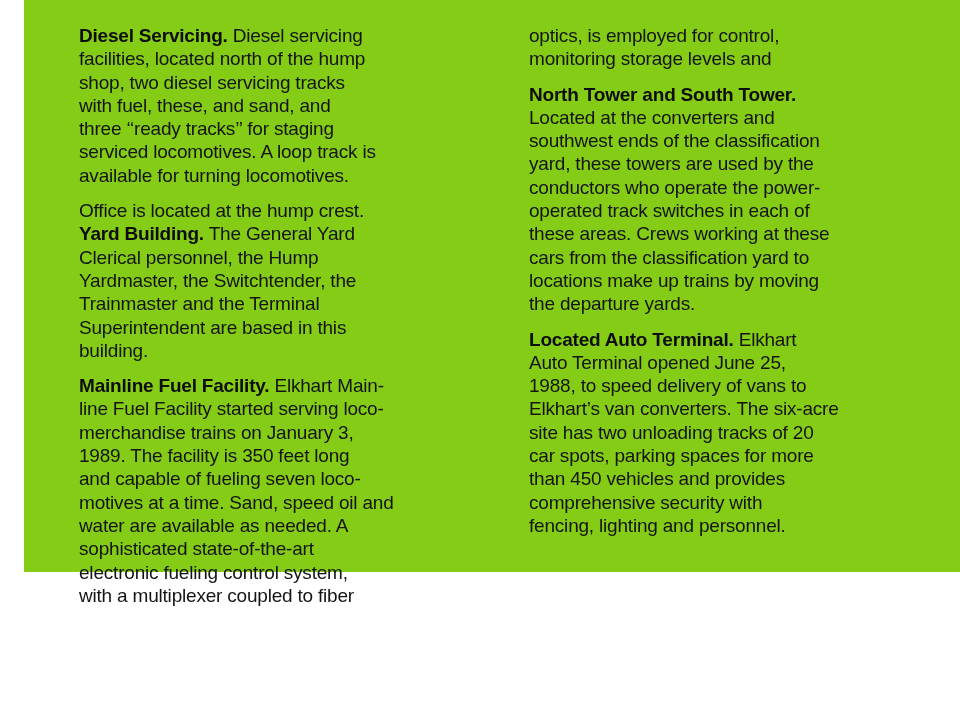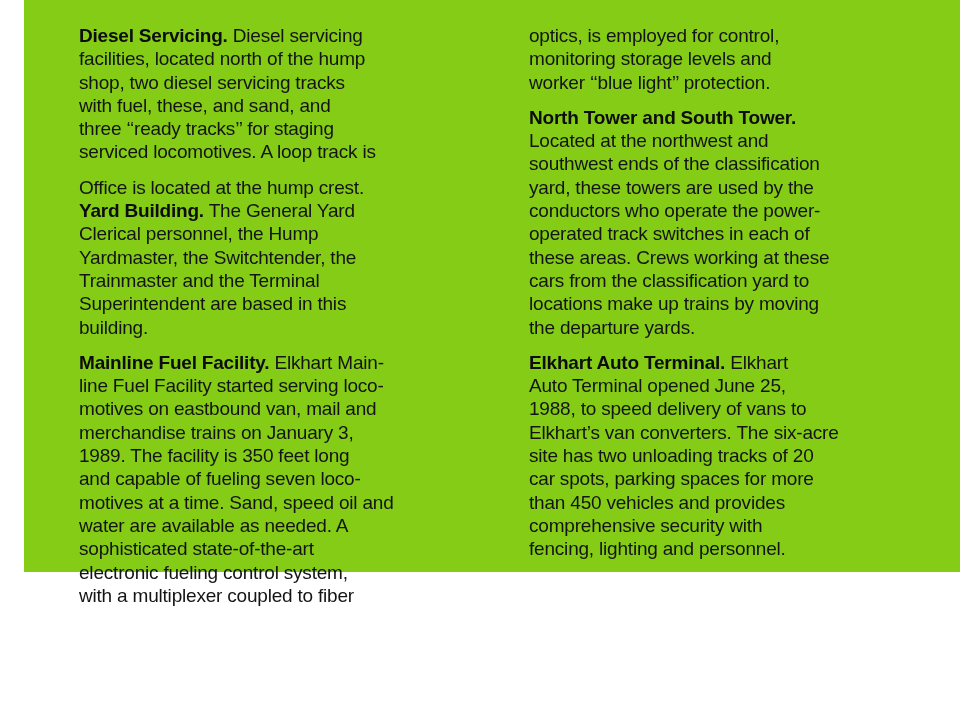--- a/index.html
+++ b/index.html
@@ -55,64 +55,63 @@
 <div class="sheet">
   <div class="content">
     <div class="col">
         <div class="para">
           <div class="line"><span class="lead">Diesel Servicing.</span><span> Diesel servicing</span></div>
           <div class="line">facilities, located north of the hump</div>
           <div class="line">shop, two diesel servicing tracks</div>
           <div class="line">with fuel, these, and sand, and</div>
           <div class="line">three ‘‘ready tracks’’ for staging</div>
           <div class="line">serviced locomotives. A loop track is</div>
+          <div class="line">available for turning locomotives.</div>
         </div>
         <div class="para">
           <div class="line">Office is located at the hump crest.</div>
           <div class="line"><span class="lead">Yard Building.</span><span> The General Yard</span></div>
           <div class="line">Clerical personnel, the Hump</div>
           <div class="line">Yardmaster, the Switchtender, the</div>
           <div class="line">Trainmaster and the Terminal</div>
           <div class="line">Superintendent are based in this</div>
           <div class="line">building.</div>
         </div>
         <div class="para">
           <div class="line"><span class="lead">Mainline Fuel Facility.</span><span> Elkhart Main-</span></div>
           <div class="line">line Fuel Facility started serving loco-</div>
-          <div class="line">motives on eastbound van, mail and</div>
           <div class="line">merchandise trains on January 3,</div>
           <div class="line">1989. The facility is 350 feet long</div>
           <div class="line">and capable of fueling seven loco-</div>
           <div class="line">motives at a time. Sand, speed oil and</div>
           <div class="line">water are available as needed. A</div>
           <div class="line">sophisticated state-of-the-art</div>
           <div class="line">electronic fueling control system,</div>
           <div class="line">with a multiplexer coupled to fiber</div>
         </div>
       </div>
     <div class="col">
         <div class="para">
           <div class="line"><span>optics, is employed for control,</span></div>
           <div class="line">monitoring storage levels and</div>
-          <div class="line">worker ‘‘blue light’’ protection.</div>
         </div>
         <div class="para">
           <div class="line"><span class="lead">North Tower and South Tower.</span><span></span></div>
-          <div class="line">Located at the northwest and</div>
+          <div class="line">Located at the converters and</div>
           <div class="line">southwest ends of the classification</div>
           <div class="line">yard, these towers are used by the</div>
           <div class="line">conductors who operate the power-</div>
           <div class="line">operated track switches in each of</div>
           <div class="line">these areas. Crews working at these</div>
           <div class="line">cars from the classification yard to</div>
           <div class="line">locations make up trains by moving</div>
           <div class="line">the departure yards.</div>
         </div>
         <div class="para">
-          <div class="line"><span class="lead">Elkhart Auto Terminal.</span><span> Elkhart</span></div>
+          <div class="line"><span class="lead">Located Auto Terminal.</span><span> Elkhart</span></div>
           <div class="line">Auto Terminal opened June 25,</div>
           <div class="line">1988, to speed delivery of vans to</div>
           <div class="line">Elkhart’s van converters. The six-acre</div>
           <div class="line">site has two unloading tracks of 20</div>
           <div class="line">car spots, parking spaces for more</div>
           <div class="line">than 450 vehicles and provides</div>
           <div class="line">comprehensive security with</div>
           <div class="line">fencing, lighting and personnel.</div>
         </div>
       </div>

